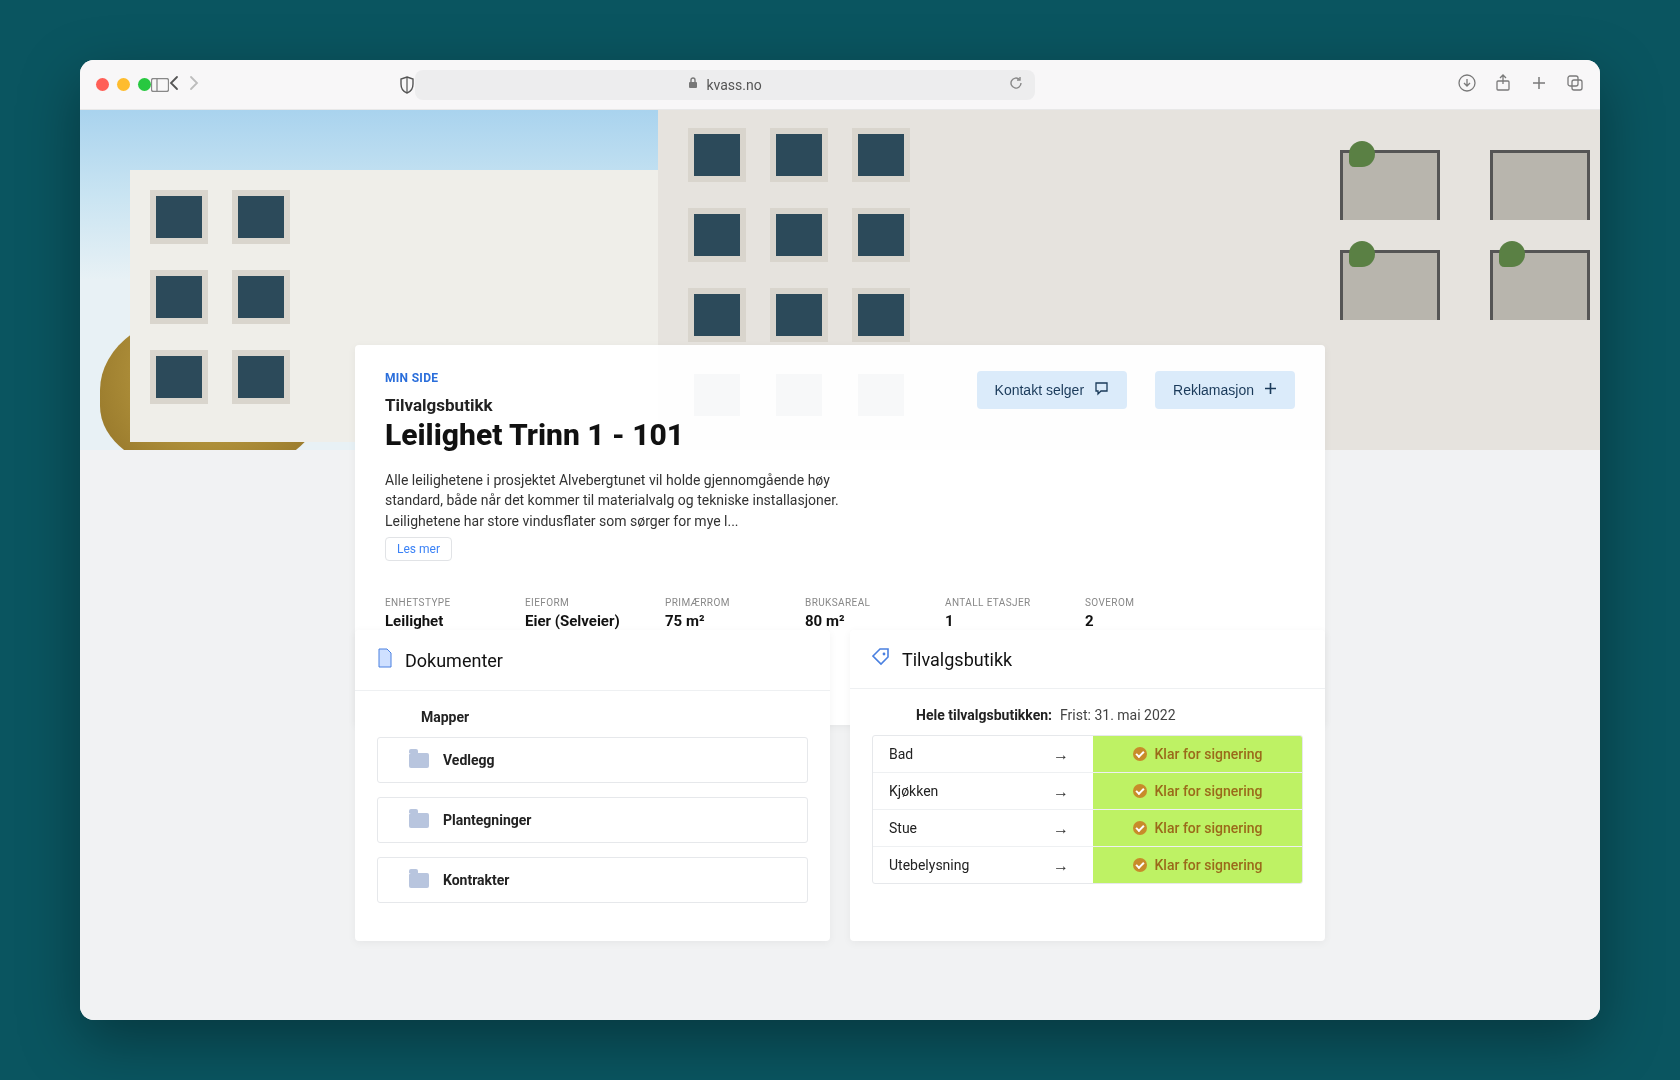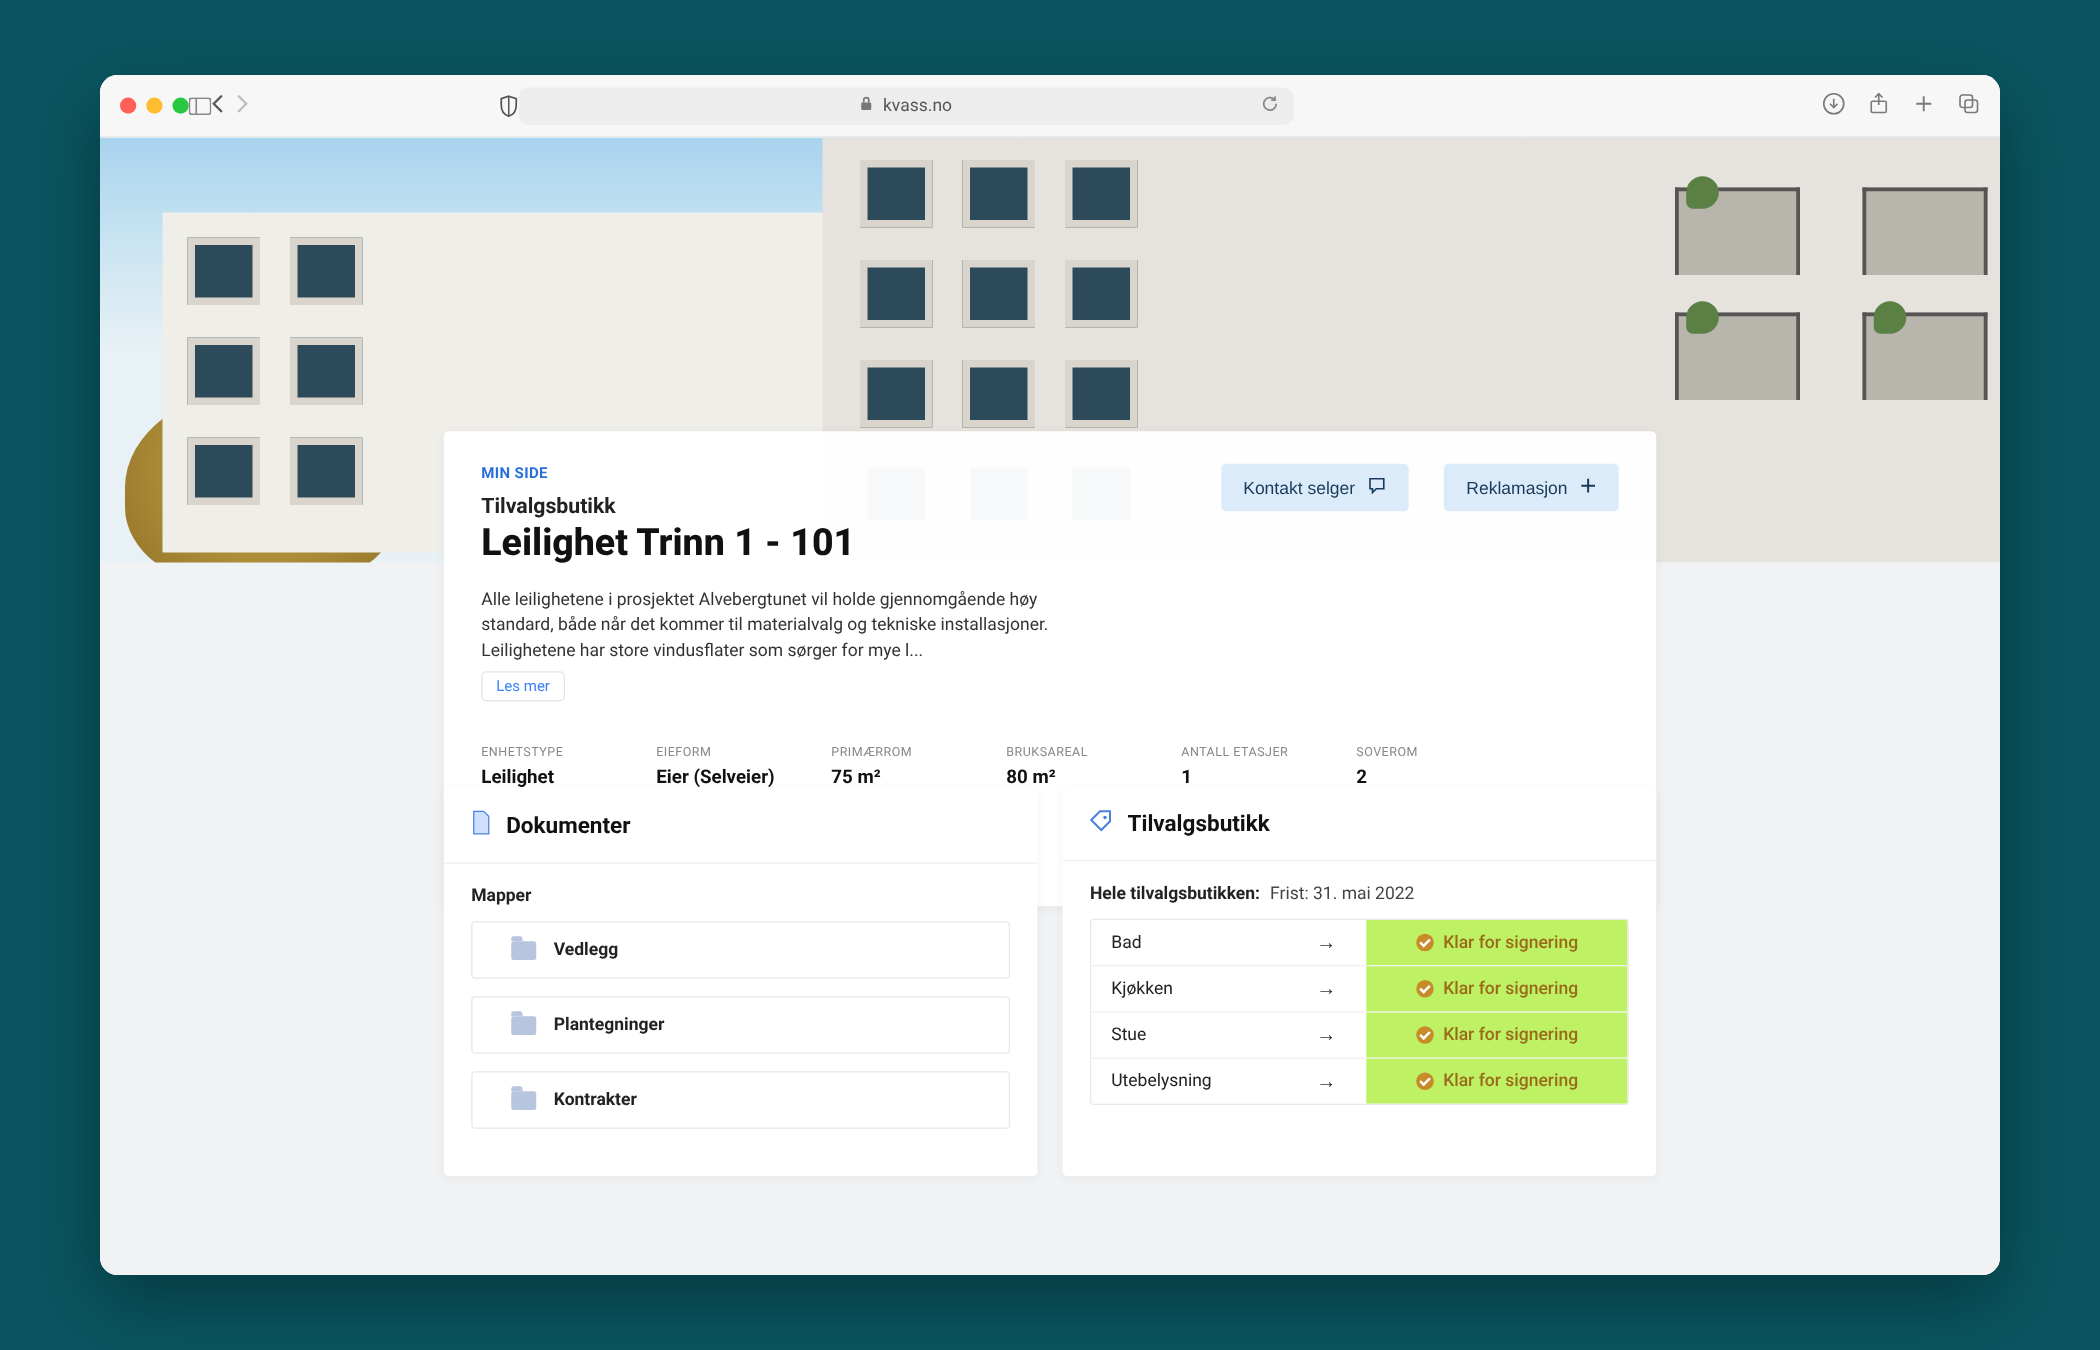--- a/index.html
+++ b/index.html
@@ -128,23 +128,23 @@
   top: 520px;
   left: 50%;
   transform: translateX(-50%);
   width: 970px;
   display:flex;
   gap:20px;
 }
 .panel { flex:1; padding:0; }
 .panel-head { display:flex; align-items:center; gap:12px; padding:18px 22px; border-bottom:1px solid #eef0f2; }
 .panel-head .picon { color:#4a80e0; }
-.panel-title { font-size:18px; font-weight:700; color:#111; }
+.panel-title { font-size:18px; font-weight:400; color:#111; }
 .panel-body { padding:18px 22px 24px; }
-.sub-label { font-size:14px; font-weight:700; color:#222; margin-bottom:12px; display:flex; gap:8px; }
+.sub-label { font-size:14px; font-weight:700; color:#222; margin-bottom:12px; display:flex; gap:8px;margin-left:44px; }
 .sub-label .deadline { font-weight:400; color:#444; }
 .folder-item {
   border:1px solid #e6e8eb; border-radius:3px; display:flex; align-items:center;
   gap:14px; padding:14px 31px; margin-bottom:14px; cursor:pointer; font-size:14px; font-weight:700; color:#222;
 }
 .folder-icon { width:20px; height:15px; background:#b8c5de; border-radius:2px; position:relative; }
 .folder-icon:before { content:""; position:absolute; top:-4px; left:0; width:9px; height:4px; background:#b8c5de; border-radius:2px 2px 0 0; }
 
 .shop-table { width:100%; border:1px solid #e6e8eb; border-radius:3px; overflow:hidden; }
 .shop-row { display:flex; align-items:center; border-bottom:1px solid #eef0f2; font-size:14px; }

